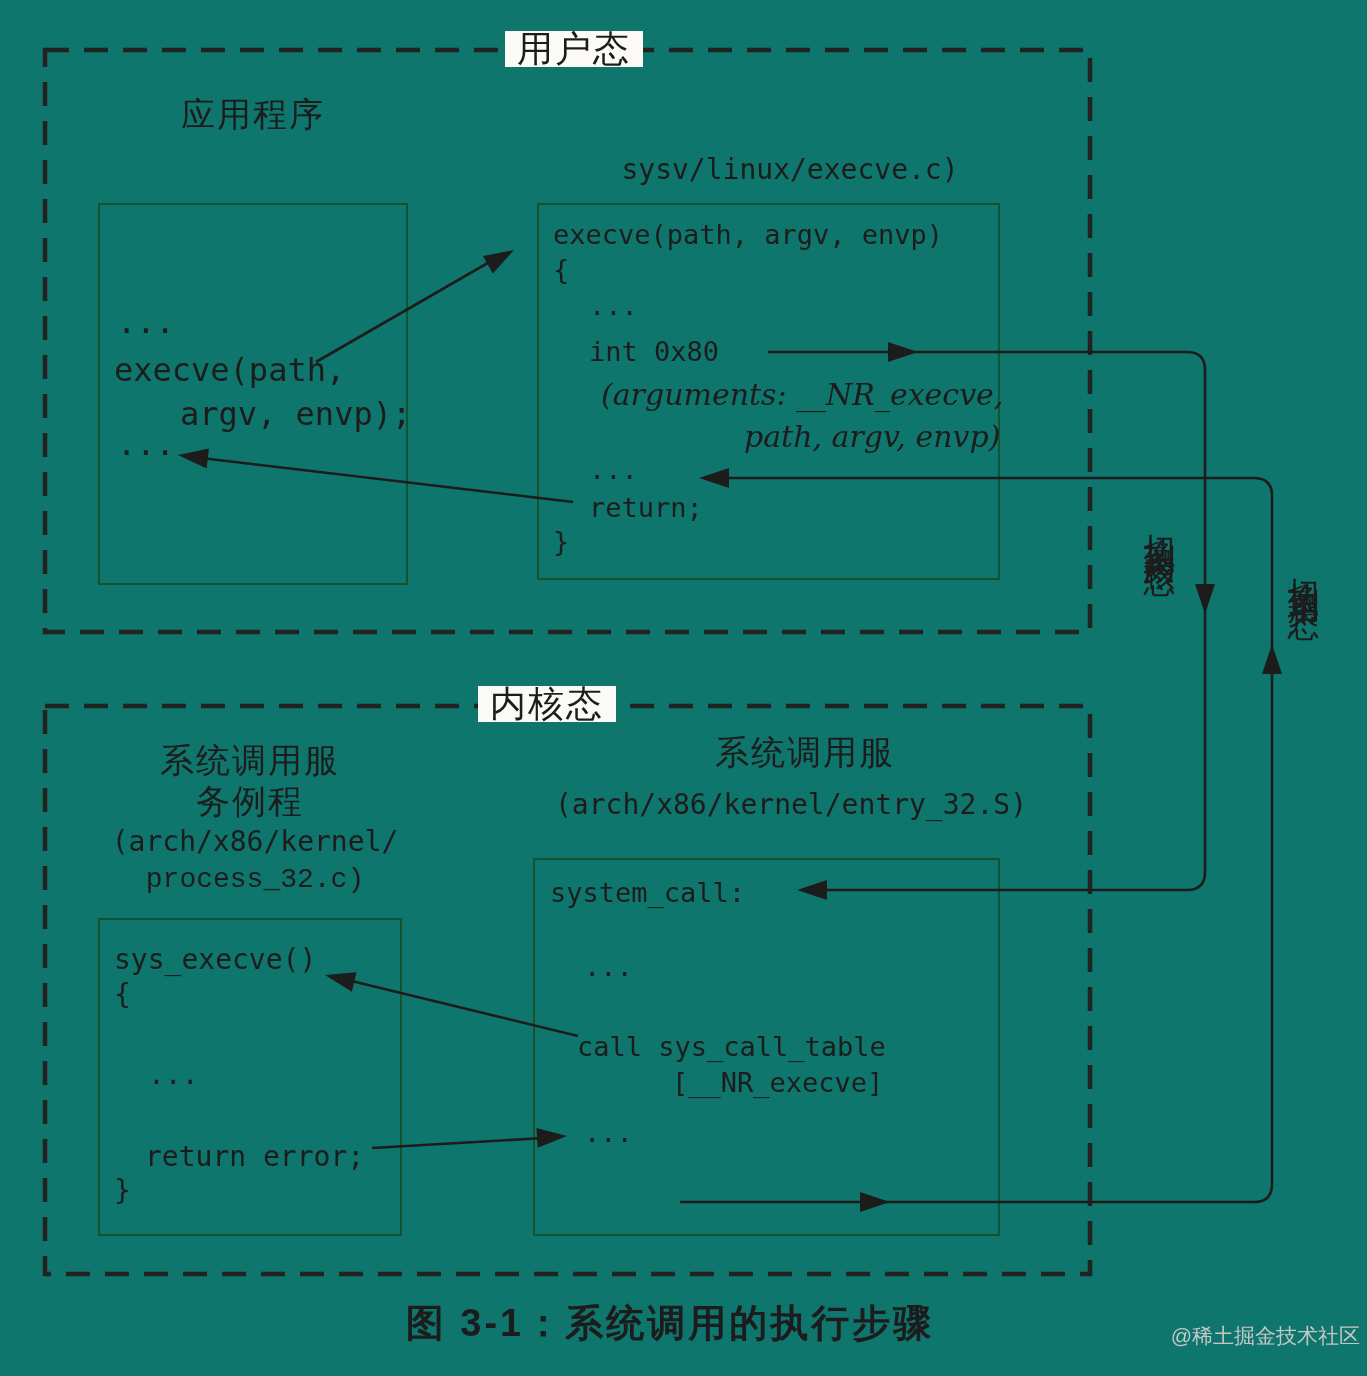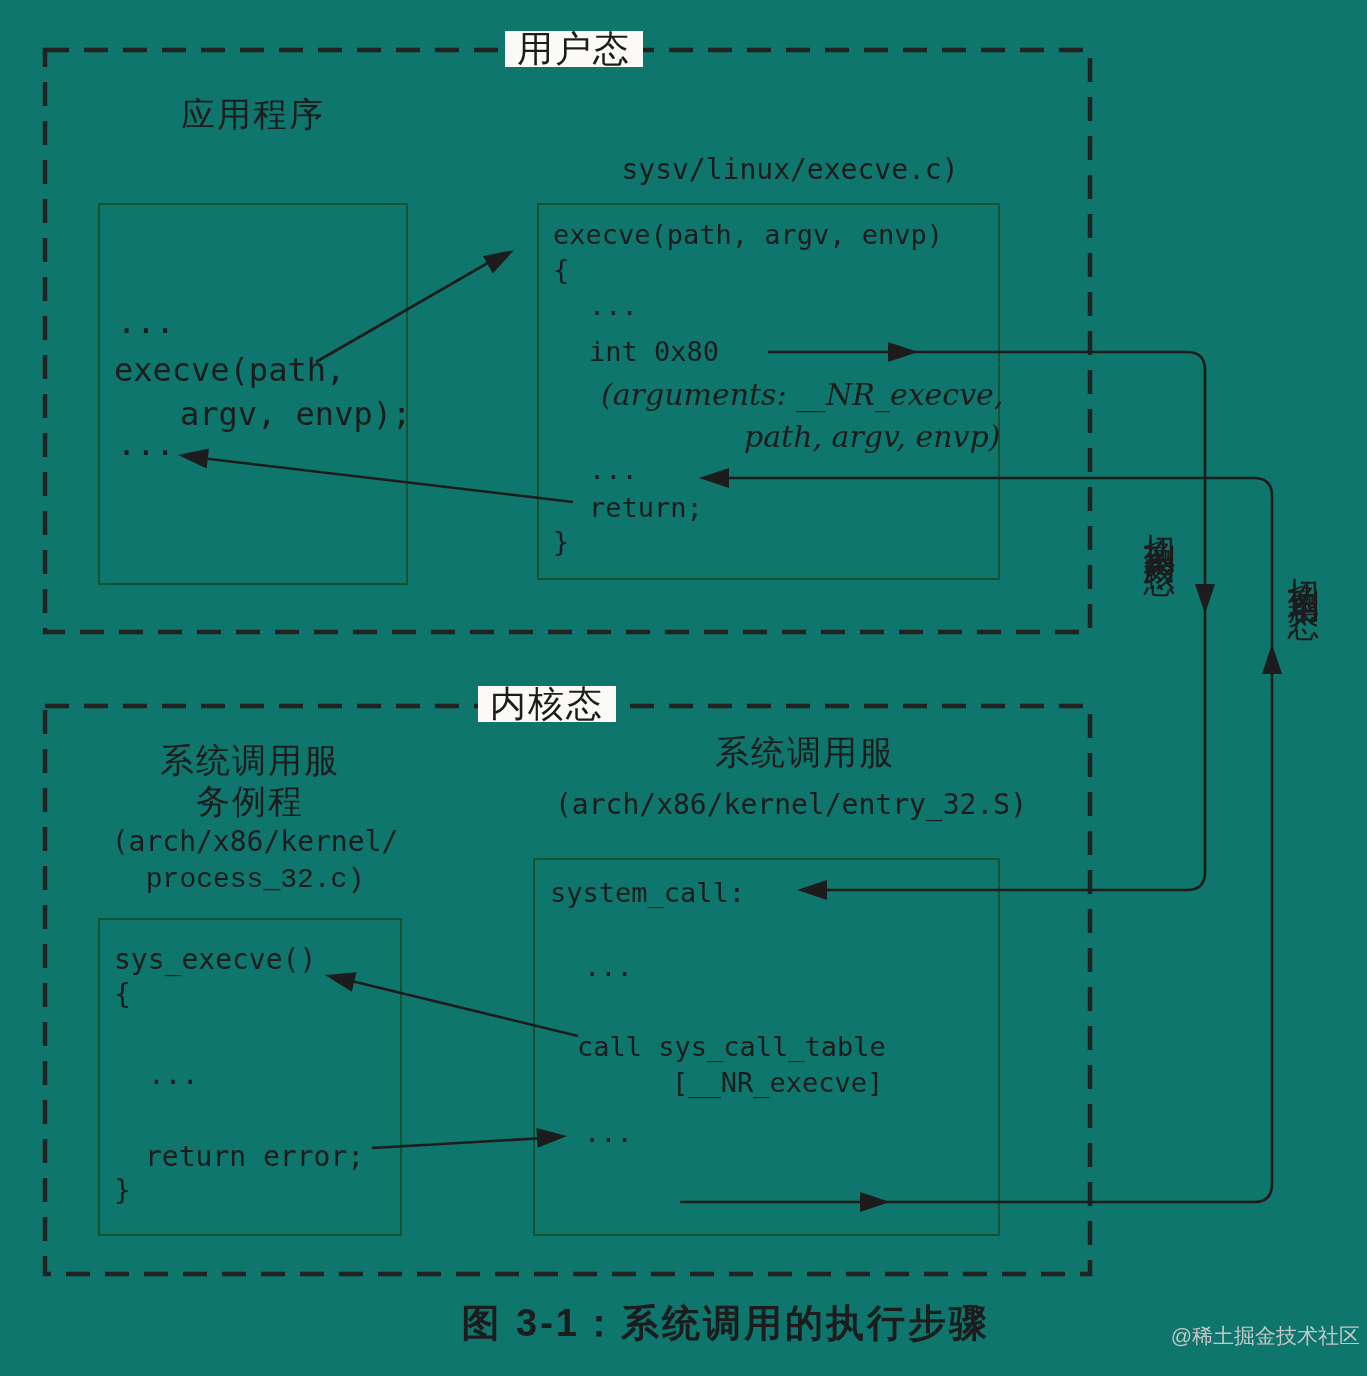--- a/index.html
+++ b/index.html
@@ -148,21 +148,21 @@
     <div class="code-line mono" style="left:15px;top:18px;font-size:27px;">system_call:</div>
     <div class="code-line mono" style="left:49px;top:92px;font-size:27px;">...</div>
     <div class="code-line mono" style="left:42px;top:172px;font-size:27px;">call sys_call_table</div>
     <div class="code-line mono" style="left:137px;top:208px;font-size:27px;">[__NR_execve]</div>
     <div class="code-line mono" style="left:49px;top:258px;font-size:27px;">...</div>
   </div>
 
   <div class="vertical-label" style="left:1144px;top:508px;">切换到内核态</div>
   <div class="vertical-label" style="left:1288px;top:552px;">切换到用户态</div>
 
-  <div class="caption" style="left:350px;top:1298px;width:640px;text-align:right;">图 3-1：系统调用的执行步骤</div>
+  <div class="caption" style="left:350px;top:1298px;width:640px;">图 3-1：系统调用的执行步骤</div>
   <div class="watermark" style="left:1110px;top:1322px;width:250px;color:#c6c6c6;">@稀土掘金技术社区</div>
 
   <svg class="overlay" viewBox="0 0 1367 1376">
 
     <rect class="dashed" x="45" y="50" width="1045" height="582"></rect>
     <rect class="dashed" x="45" y="706" width="1045" height="568"></rect>
 
     <path class="arrow" d="M 316 362 L 505 253"></path>
     <polygon class="head" points="0,0 -30,10 -30,-10" transform="translate(514,250) rotate(-29.5)"></polygon>
 

